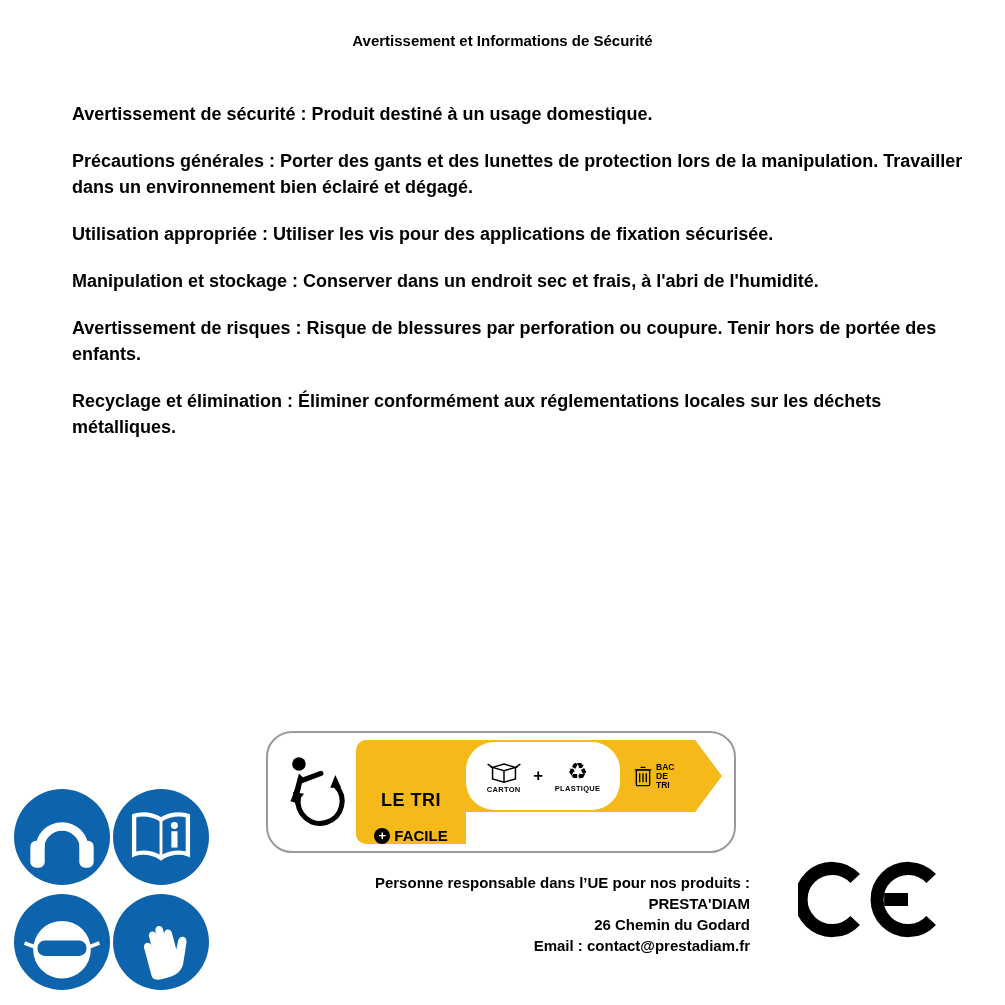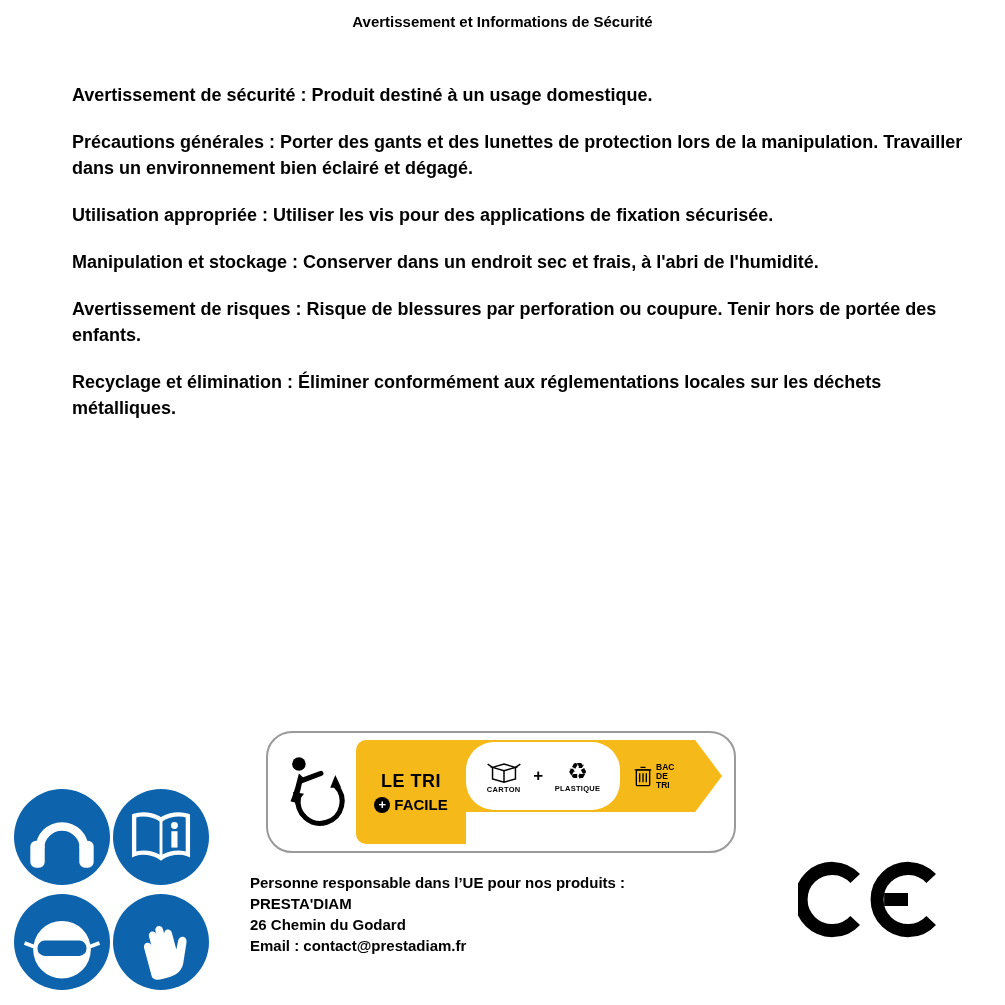--- a/index.html
+++ b/index.html
@@ -1,39 +1,39 @@
 <!DOCTYPE html>
 <html style="--mandatory-blue: #0e63ad; --badge-yellow: #f6b91a;"><head>
 <meta charset="utf-8">
 <style>
   *{margin:0;padding:0;box-sizing:border-box;}
   html,body{width:1005px;height:1005px;background:#fff;color:#000;
     font-family:"Liberation Sans",sans-serif;}
   body{position:relative;overflow:hidden;}
 
-  .page-title{padding-top:13px;text-align:center;font-size:15px;font-weight:bold;}
+  .page-title{padding-top:32px;text-align:center;font-size:15px;font-weight:bold;}
   .paragraphs{margin:52px 0 0 72px;width:905px;font-size:18px;font-weight:bold;}
   .paragraphs p{line-height:26px;margin-bottom:21px;}
 
   
   .picto-grid{position:absolute;left:14px;top:789px;display:grid;
     grid-template-columns:96px 96px;grid-template-rows:96px 96px;gap:9px 3px;}
   .picto{width:96px;height:96px;display:block;}
   .picto-bg{fill:var(--mandatory-blue);}
 
   
   .fr-label{position:absolute;left:268px;top:710px;font-size:13px;font-weight:bold;margin-top:32px;}
   .reco-box{position:absolute;left:266px;top:731px;width:470px;height:122px;
     background:#fff;border:2px solid #9a9a9a;border-radius:26px;
     display:flex;align-items:center;}
   .triman{margin:0 8px 0 14px;flex:0 0 auto;}
   .badge{flex:1;margin:8px 12px 8px 0;height:104px;display:grid;
     grid-template-columns:110px 1fr 96px;grid-template-rows:1fr 32px;}
   .badge-left{grid-row:1/3;background:var(--badge-yellow);border-radius:10px 0 0 10px;
-    display:flex;flex-direction:column;align-items:center;justify-content:center;gap:4px;}
+    display:flex;flex-direction:column;align-items:center;justify-content:flex-end;gap:16px;}
   .tri-line1{font-size:18px;font-weight:800;letter-spacing:.5px;}
   .tri-line2{display:flex;align-items:center;gap:4px;font-size:15px;font-weight:800;}
   .plus-disc{width:16px;height:16px;border-radius:50%;background:#000;color:#fff;
     font-size:13px;font-weight:bold;display:flex;align-items:center;justify-content:center;}
   .badge-mid{grid-column:2;grid-row:1;background:var(--badge-yellow);display:flex;}
   .badge-mid-inner{flex:1;margin:2px 6px 2px 0;background:#fff;border-radius:28px;
     display:flex;align-items:center;justify-content:space-evenly;padding:0 8px;}
   .material{display:flex;flex-direction:column;align-items:center;gap:1px;}
   .material-label{font-size:7.5px;font-weight:bold;letter-spacing:.3px;}
   .mat-plus{font-size:17px;font-weight:bold;}
@@ -41,21 +41,21 @@
   .badge-right{grid-column:3;grid-row:1;background:#fff;display:flex;}
   .pennant{flex:1;background:var(--badge-yellow);
     clip-path:polygon(0 0,72% 0,100% 50%,72% 100%,0 100%);
     display:flex;align-items:center;padding-left:7px;gap:3px;}
   .bin-text{font-size:8.5px;font-weight:800;line-height:9px;}
   .badge-strip{grid-column:2/4;grid-row:2;background:var(--badge-yellow);
     border-radius:0 0 12px 6px;display:flex;align-items:center;justify-content:center;
     font-size:13.5px;font-style:italic;font-weight:bold;color:#1a1a1a;}
 
   
-  .responsible{position:absolute;left:250px;top:872px;width:500px;text-align:left;
+  .responsible{position:absolute;left:250px;top:872px;width:500px;text-align:right;
     font-size:15px;font-weight:bold;line-height:21px;}
 
   
   .ce{position:absolute;left:798px;top:852px;}
 </style>
 </head>
 <body>
 
 <h1 class="page-title">Avertissement et Informations de Sécurité</h1>
 

